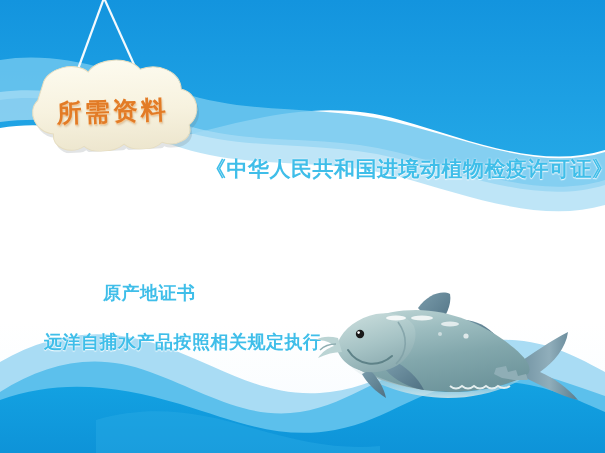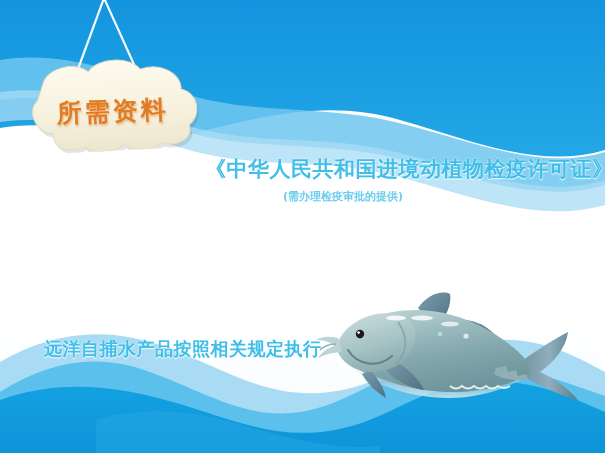--- a/index.html
+++ b/index.html
@@ -55,21 +55,21 @@
     white-space:nowrap;
     color:#3FBEE9;
     font-weight:bold;
     font-family:"DejaVu Sans","Liberation Sans",sans-serif;
     text-shadow:0 1px 1px rgba(255,255,255,.9), 0 0 2px rgba(255,255,255,.8);
   }
   #line-1{left:205px; top:155px; font-size:21px; letter-spacing:.5px;}
   #line-1-sub{left:283px; top:189px; font-size:11px; letter-spacing:0; color:#6CCCEE;font-weight:bold;}
   #line-2{left:146px; top:226px; font-size:18px; letter-spacing:.5px;}
   #line-3{left:103px; top:281px; font-size:18px; letter-spacing:.5px;}
-  #line-4{left:44px;  top:330px; font-size:18px; letter-spacing:.5px;margin-top:7px;}
+  #line-4{left:44px;  top:330px; font-size:18px; letter-spacing:.5px;}
 
   
   #fish{
     position:absolute;
     left:300px;
     top:288px;
     width:305px;
     height:130px;
   }
   #fish svg{display:block;width:305px;height:130px;}
@@ -184,23 +184,23 @@
                C186,84 168,92 154,86 C146,94 124,94 116,86
                C106,94 84,94 76,86 C62,94 44,86 46,72
                C28,70 20,48 32,38 Z" fill="url(#gCloud)" stroke="#E6DDC0" stroke-width="1"></path>
     </svg>
     <div id="badge-label">所需资料</div>
   </div>
 
   <div id="lines">
     <div class="line" id="line-1">《中华人民共和国进境动植物检疫许可证》</div>
 
-    <div class="line" id="line-1-sub">(需办理检疫审批的提供)</div>
-
-
+
+
+    <div class="line" id="line-3">原产地证书</div>
 
     <div class="line" id="line-4">远洋自捕水产品按照相关规定执行</div>
   </div>
 
   <div id="fish">
     <svg viewBox="0 0 305 130" xmlns="http://www.w3.org/2000/svg">
       <defs>
         <linearGradient id="gBody" x1="0.15" y1="0" x2="0.55" y2="1">
           <stop offset="0%" stop-color="#BFD6D6"></stop>
           <stop offset="30%" stop-color="#9DBDC0"></stop>

